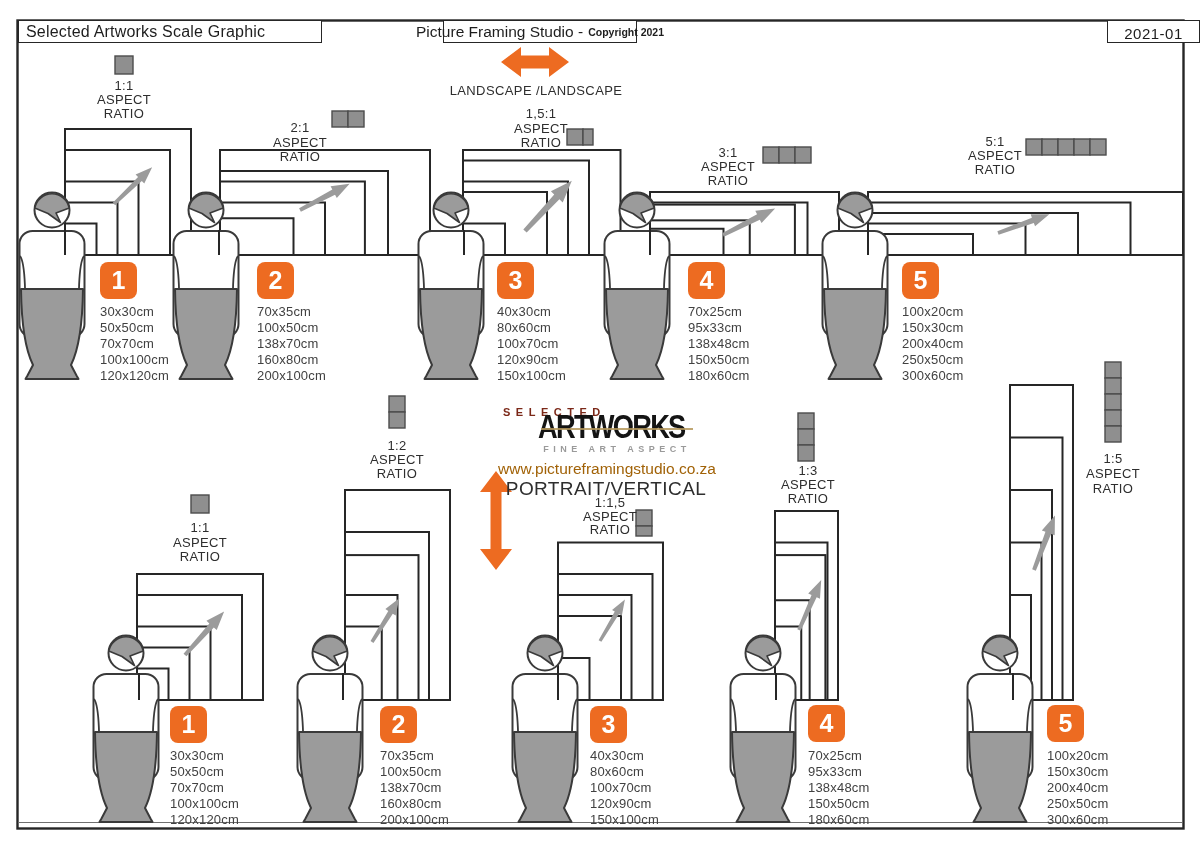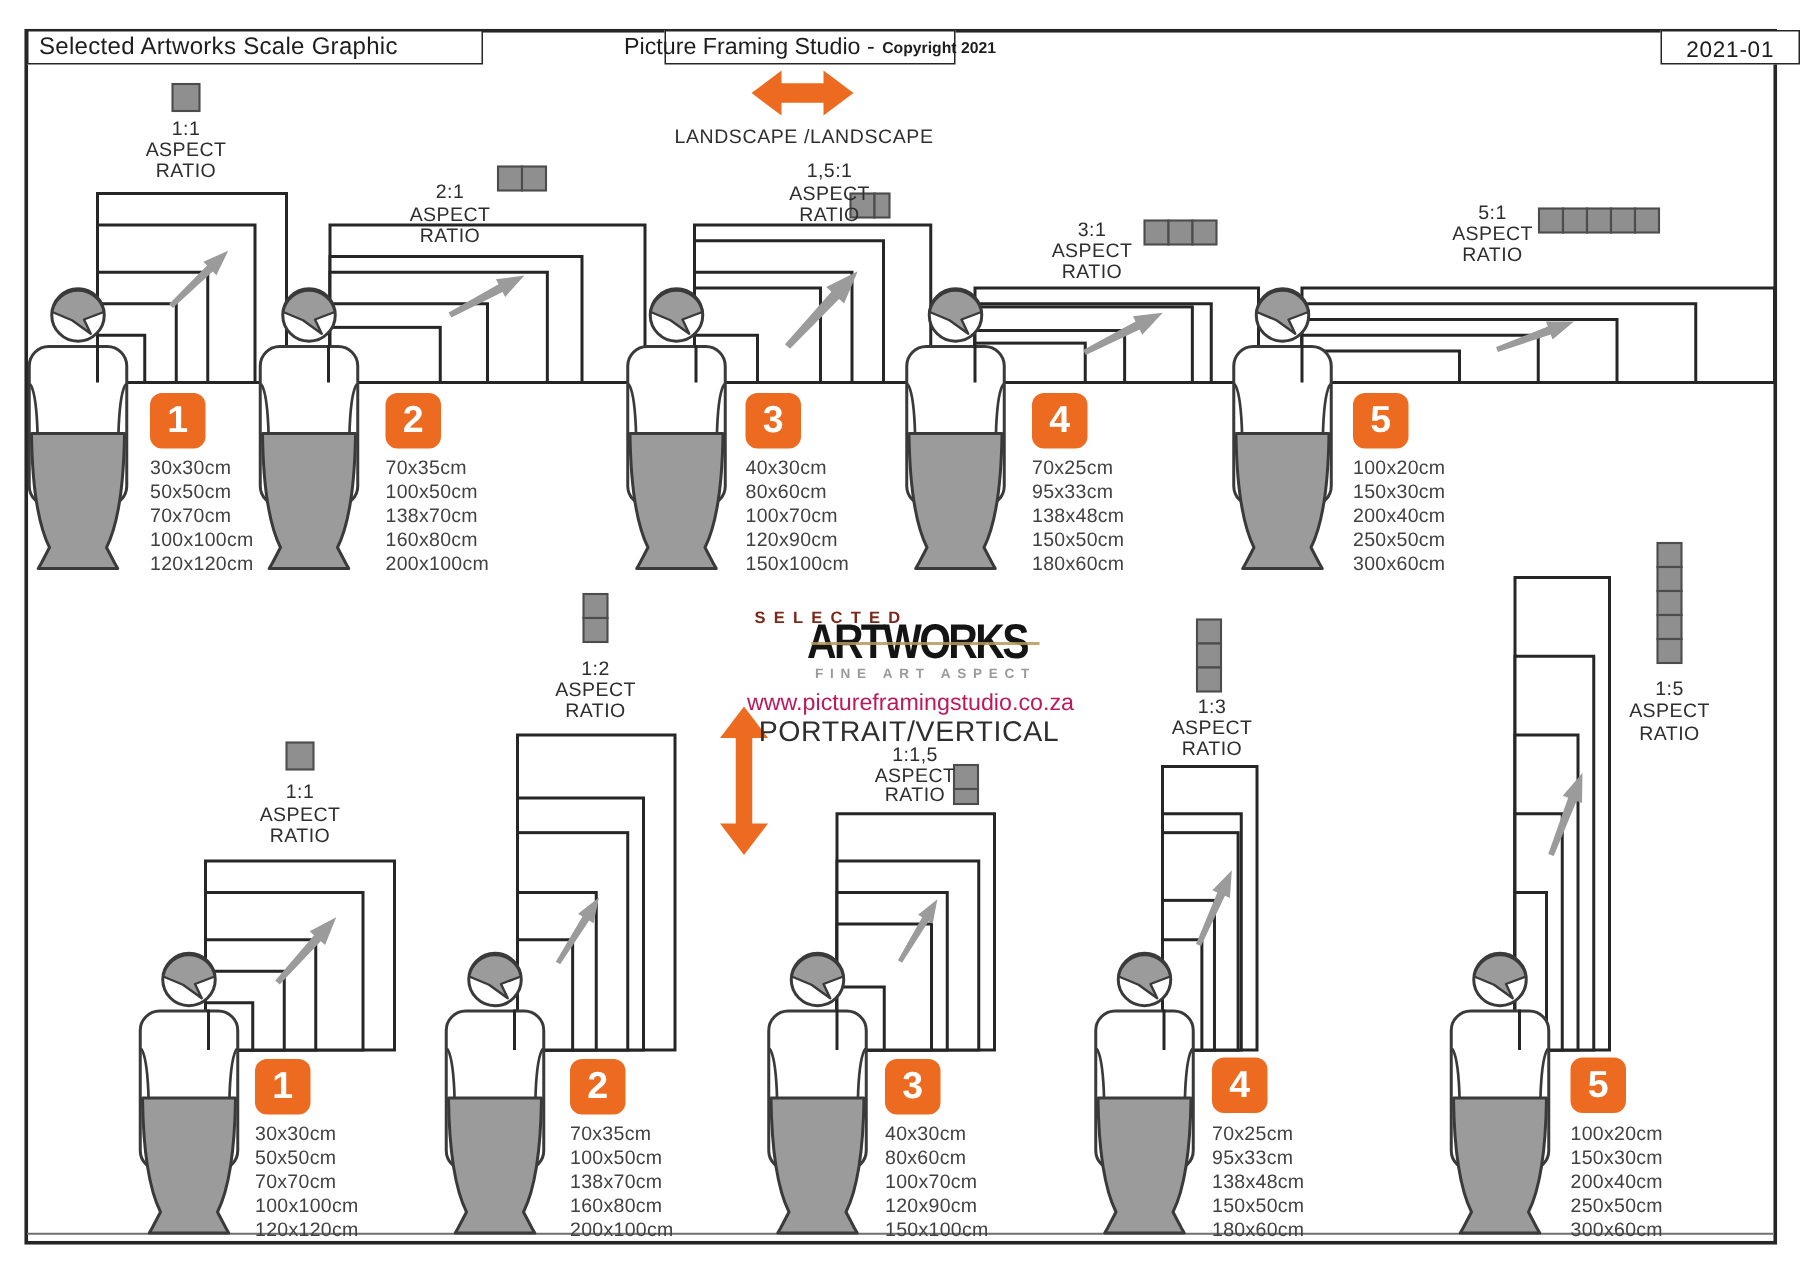--- a/index.html
+++ b/index.html
@@ -29,21 +29,21 @@
          color:#fff;font-size:25px;font-weight:bold;display:flex;align-items:center;justify-content:center;}
   .sizes{position:absolute;font-size:13px;line-height:16px;color:#414141;letter-spacing:.2px;white-space:nowrap;}
   .logo-selected{position:absolute;left:503px;top:406px;font-size:11px;font-weight:bold;
                  letter-spacing:5.5px;color:var(--brand-red);white-space:nowrap;}
   .logo-artworks{position:absolute;left:538px;top:409px;font-size:31px;font-weight:bold;
                  letter-spacing:-2px;color:#141414;transform:scale(.88,1.05);transform-origin:left top;white-space:nowrap;}
   .logo-line{position:absolute;left:541px;top:428px;width:152px;height:1.5px;background:#b5985a;opacity:.85;}
   .logo-tagline{position:absolute;left:617px;top:444px;transform:translateX(-50%);font-size:9px;
                 font-weight:bold;letter-spacing:4.5px;color:var(--tagline-gray);white-space:nowrap;}
   .logo-site{position:absolute;left:607px;top:460px;transform:translateX(-50%);font-size:15.5px;
-             color:#be185d;white-space:nowrap;}
+             color:#a16207;white-space:nowrap;}
 </style>
 </head>
 <body>
 
 <div class="page">
 
   <svg id="gfx" width="1200" height="842" viewBox="0 0 1200 842">
     <defs>
       <g id="person-shape">
         <rect class="p-outline fill-white" x="-32.5" y="-149" width="65" height="106" rx="13"></rect>
@@ -258,21 +258,21 @@
         <div>RATIO</div>
       </div>
       <div class="badge" style="left:257px;top:262px;">2</div>
       <div class="sizes" style="left:257px;top:304px;">
         <div>70x35cm</div>
         <div>100x50cm</div>
         <div>138x70cm</div>
         <div>160x80cm</div>
         <div>200x100cm</div>
       </div>
-      <div class="ratio-label" style="left:541px;top:107px;line-height:14.5px;margin-left:12px;">
+      <div class="ratio-label" style="left:541px;top:107px;line-height:14.5px;">
         <div>1,5:1</div>
         <div>ASPECT</div>
         <div>RATIO</div>
       </div>
       <div class="badge" style="left:497px;top:262px;">3</div>
       <div class="sizes" style="left:497px;top:304px;">
         <div>40x30cm</div>
         <div>80x60cm</div>
         <div>100x70cm</div>
         <div>120x90cm</div>

